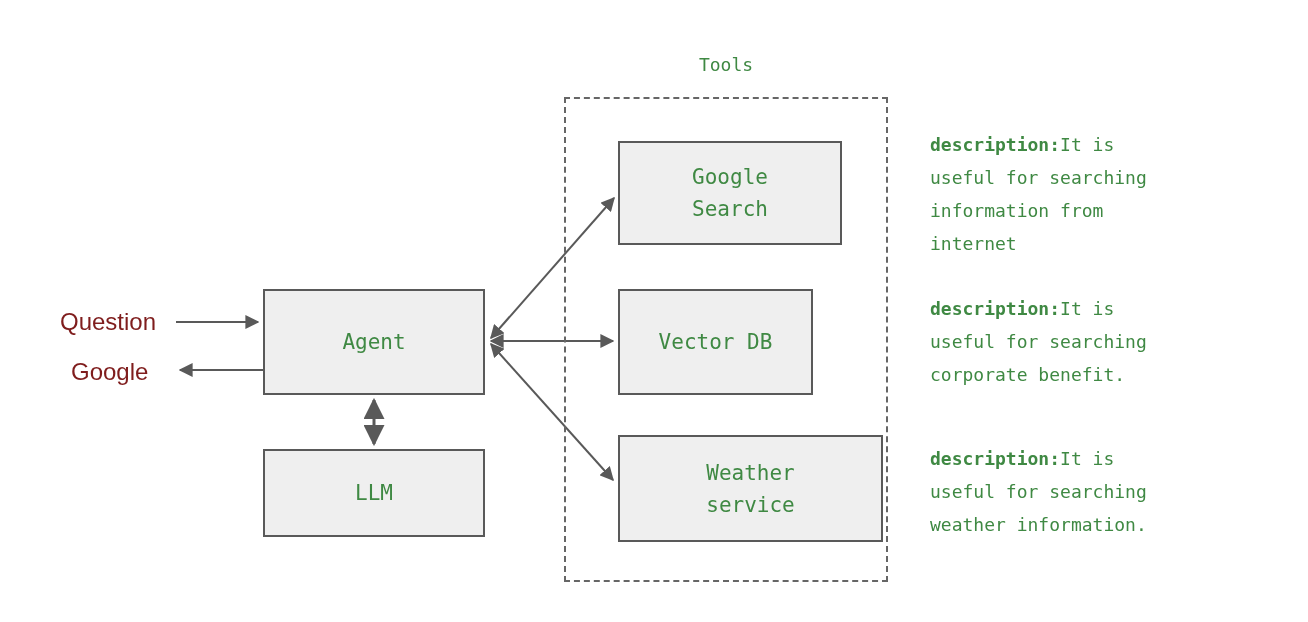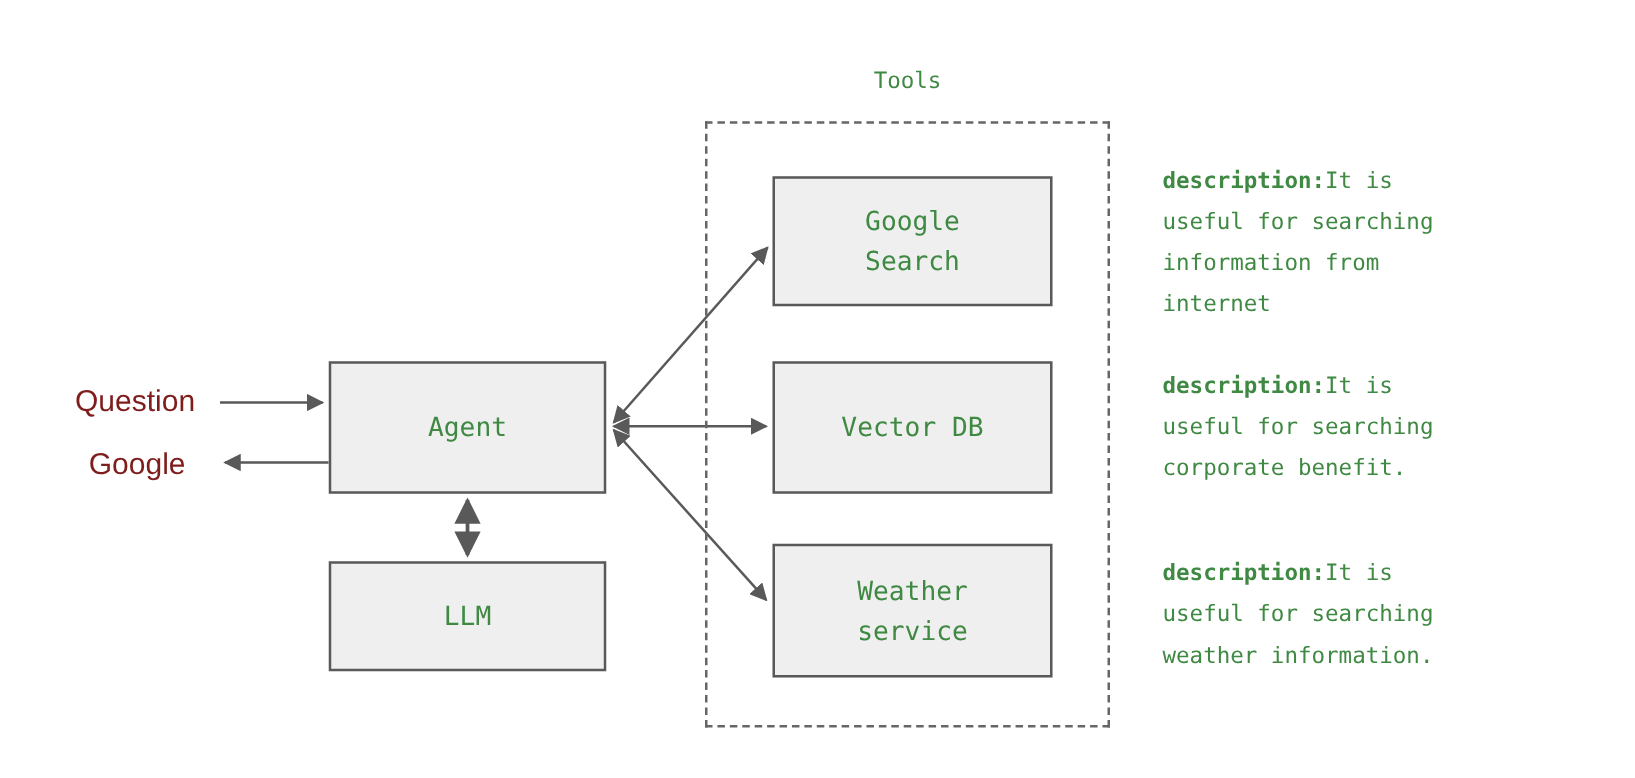--- a/index.html
+++ b/index.html
@@ -32,22 +32,22 @@
     justify-content: center;
     text-align: center;
     color: #3f8943;
     font-size: 21px;
     line-height: 32px;
     white-space: pre-line;
   }
   .node-agent   { left: 263px; top: 289px; width: 222px; height: 106px; }
   .node-llm     { left: 263px; top: 449px; width: 222px; height: 88px; }
   .node-google  { left: 618px; top: 141px; width: 224px; height: 104px; }
-  .node-vector  { left: 618px; top: 289px; width: 224px; height: 106px; }
-  .node-weather { left: 618px; top: 435px; width: 224px; height: 107px; }
+  .node-vector  { left: 618px; top: 289px; width: 195px; height: 106px; }
+  .node-weather { left: 618px; top: 435px; width: 265px; height: 107px; }
   .tools-frame {
     position: absolute;
     box-sizing: border-box;
     left: 564px; top: 97px;
     width: 324px; height: 485px;
     border: 2px dashed #666666;
     background: transparent;
   }
   .tools-title {
     position: absolute;

